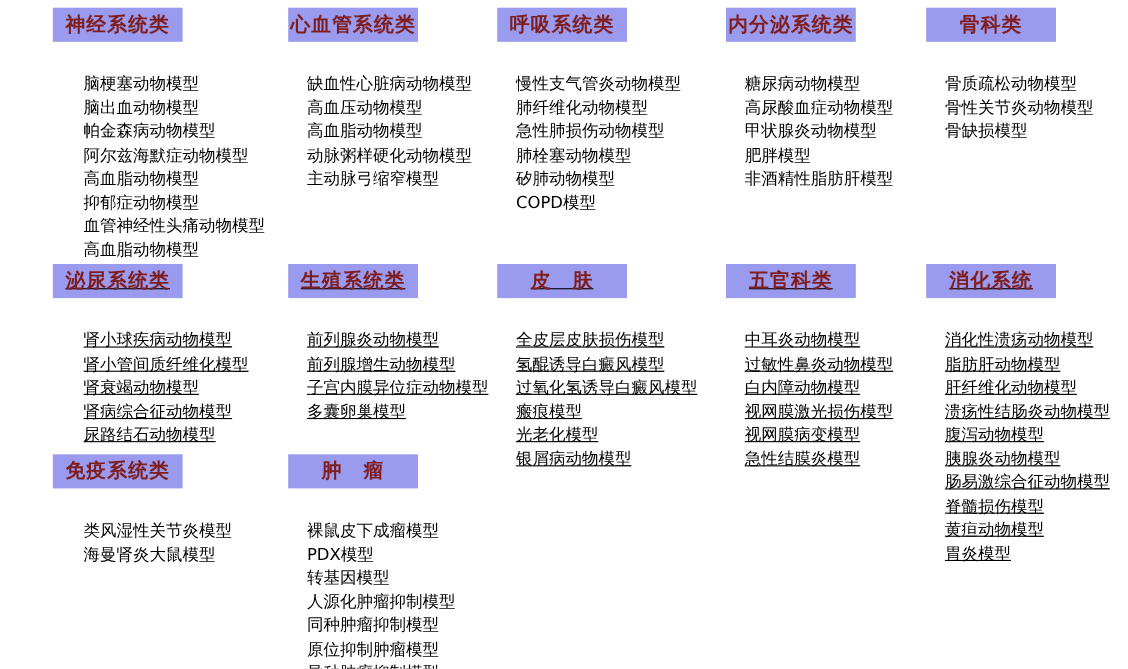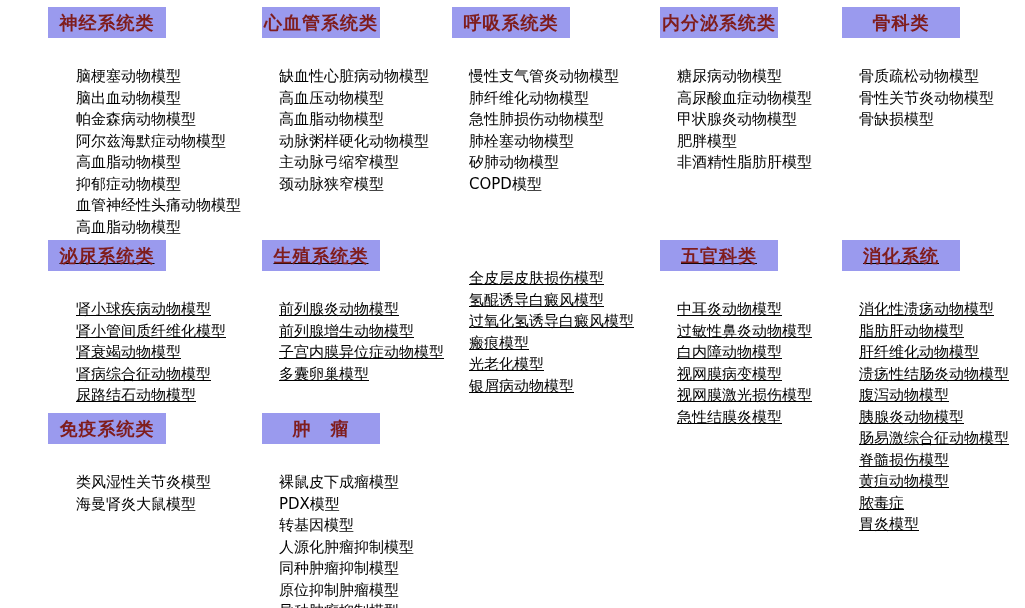--- a/index.html
+++ b/index.html
@@ -82,21 +82,20 @@
   </div>
 
   <div class="category col2 row1">
     <div class="cat-header">心血管系统类</div>
     <ul class="cat-list list-pad-2">
       <li>缺血性心脏病动物模型</li>
       <li>高血压动物模型</li>
       <li>高血脂动物模型</li>
       <li>动脉粥样硬化动物模型</li>
       <li>主动脉弓缩窄模型</li>
-      <li>颈动脉狭窄模型</li>
     </ul>
   </div>
 
   <div class="category col4 row1">
     <div class="cat-header">内分泌系统类</div>
     <ul class="cat-list list-pad-2">
       <li>糖尿病动物模型</li>
       <li>高尿酸血症动物模型</li>
       <li>甲状腺炎动物模型</li>
       <li>肥胖模型</li>
@@ -140,55 +139,55 @@
     <div class="cat-header">生殖系统类</div>
     <ul class="cat-list list-pad-2">
       <li>前列腺炎动物模型</li>
       <li>前列腺增生动物模型</li>
       <li>子宫内膜异位症动物模型</li>
       <li>多囊卵巢模型</li>
     </ul>
   </div>
 
   <div class="category col3 row2">
+    <div class="cat-header">皮　肤</div>
     <ul class="cat-list list-pad-2">
       <li>全皮层皮肤损伤模型</li>
       <li>氢醌诱导白癜风模型</li>
       <li>过氧化氢诱导白癜风模型</li>
       <li>瘢痕模型</li>
       <li>光老化模型</li>
       <li>银屑病动物模型</li>
     </ul>
   </div>
 
   <div class="category col4 row2">
     <div class="cat-header">五官科类</div>
     <ul class="cat-list list-pad-2">
       <li>中耳炎动物模型</li>
       <li>过敏性鼻炎动物模型</li>
       <li>白内障动物模型</li>
+      <li>视网膜激光损伤模型</li>
       <li>视网膜病变模型</li>
-      <li>视网膜激光损伤模型</li>
       <li>急性结膜炎模型</li>
     </ul>
   </div>
 
   <div class="category col5 row2">
     <div class="cat-header">消化系统</div>
     <ul class="cat-list list-pad-2">
       <li>消化性溃疡动物模型</li>
       <li>脂肪肝动物模型</li>
       <li>肝纤维化动物模型</li>
       <li>溃疡性结肠炎动物模型</li>
       <li>腹泻动物模型</li>
       <li>胰腺炎动物模型</li>
       <li>肠易激综合征动物模型</li>
       <li>脊髓损伤模型</li>
       <li>黄疸动物模型</li>
-      <li>脓毒症</li>
       <li>胃炎模型</li>
     </ul>
   </div>
 
   <div class="category col1 row3">
     <div class="cat-header">免疫系统类</div>
     <ul class="cat-list list-pad-1">
       <li>类风湿性关节炎模型</li>
       <li>海曼肾炎大鼠模型</li>
     </ul>

